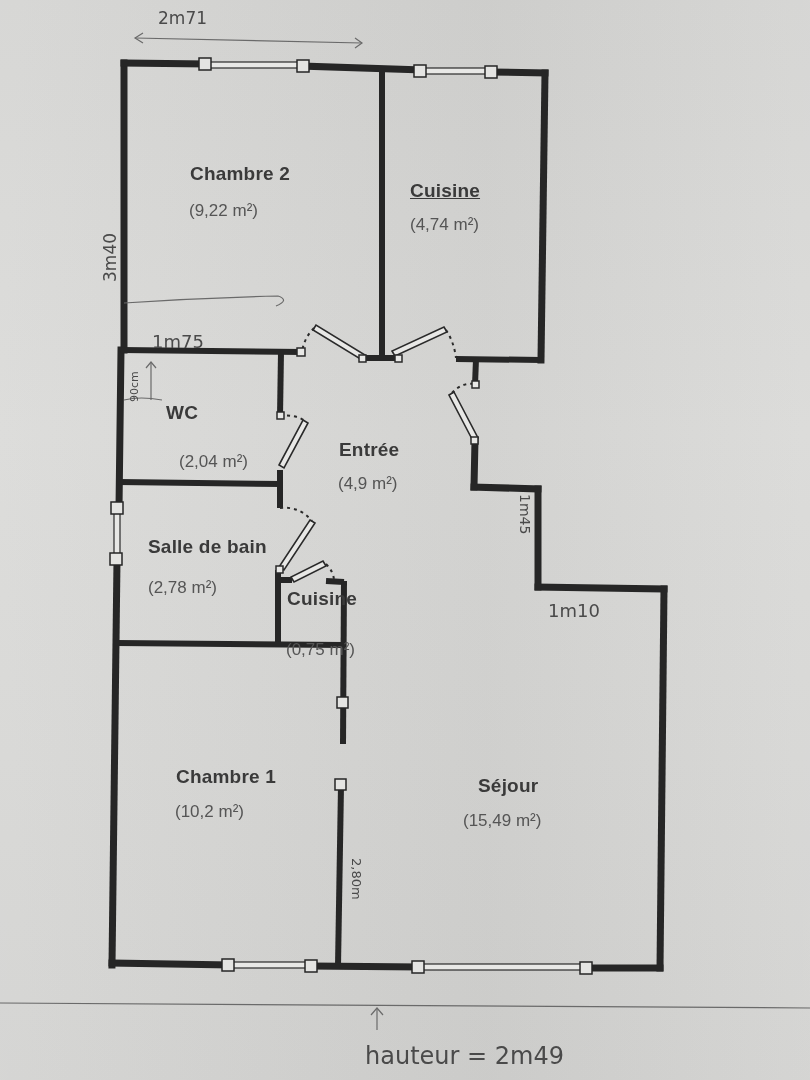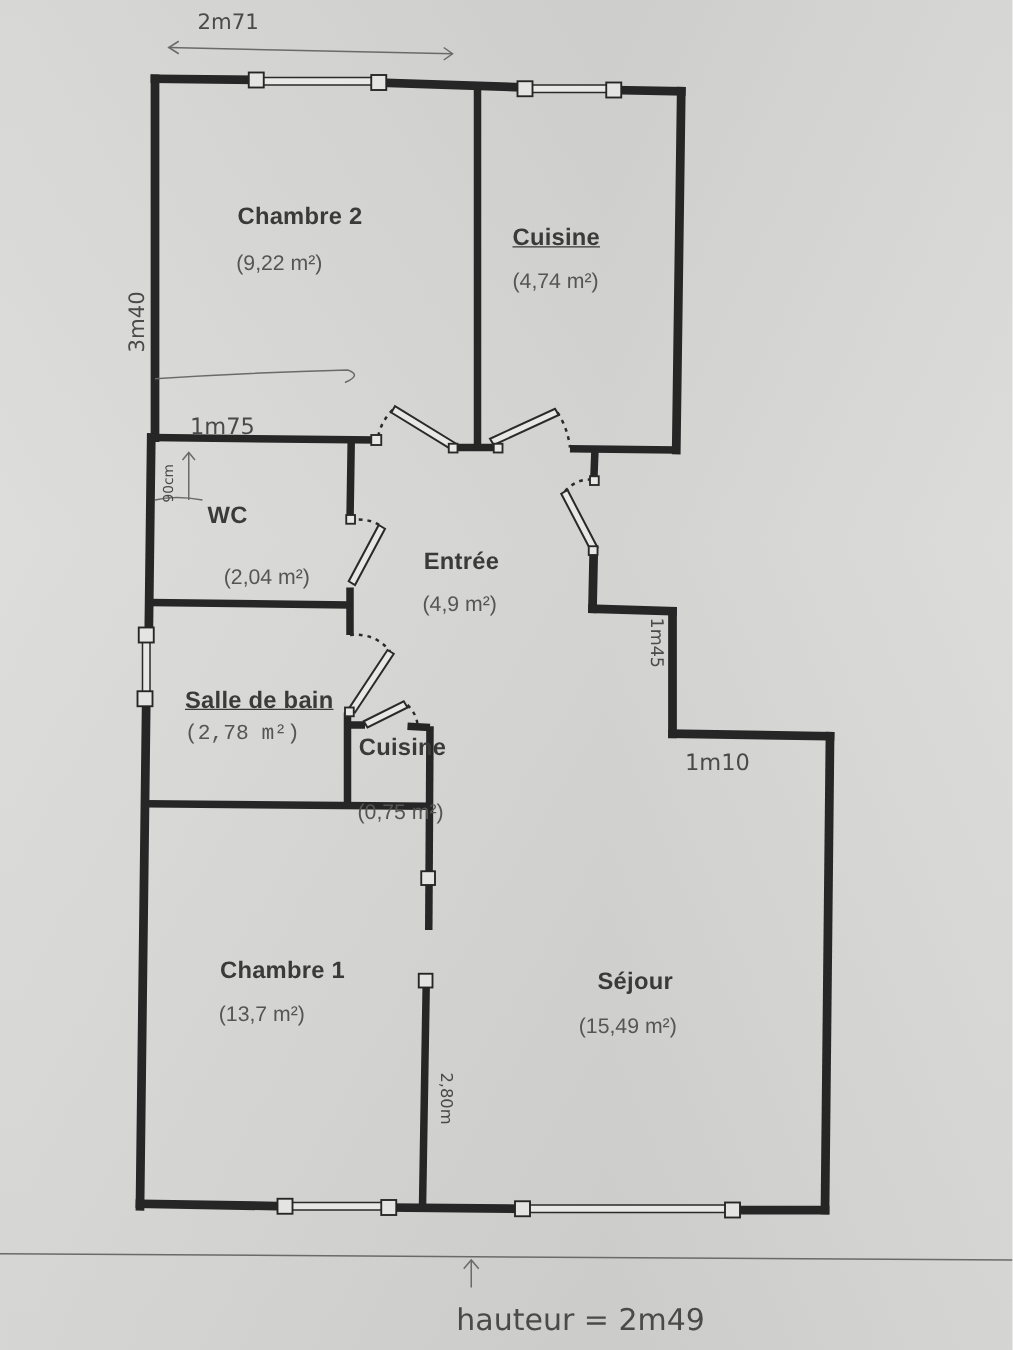--- a/index.html
+++ b/index.html
@@ -170,28 +170,28 @@
 
 <div class="room-name" style="left:410px; top:180px;text-decoration:underline;">Cuisine</div>
 <div class="room-area" style="left:410px; top:215px;">(4,74 m²)</div>
 
 <div class="room-name" style="left:166px; top:402px;">WC</div>
 <div class="room-area" style="left:163px; top:452px;margin-left:16px;">(2,04 m²)</div>
 
 <div class="room-name" style="left:339px; top:439px;">Entrée</div>
 <div class="room-area" style="left:338px; top:474px;">(4,9 m²)</div>
 
-<div class="room-name" style="left:148px; top:550px;text-decoration:underline;">Salle de bain</div>
-<div class="room-area" style="left:148px; top:578px;font-family:Liberation Mono, monospace;">(2,78 m²)</div>
+<div class="room-name" style="left:148px; top:536px;">Salle de bain</div>
+<div class="room-area" style="left:148px; top:578px;">(2,78 m²)</div>
 
 <div class="room-name" style="left:287px; top:588px;">Cuisine</div>
 <div class="room-area" style="left:286px; top:640px;">(0,75 m²)</div>
 
 <div class="room-name" style="left:176px; top:766px;">Chambre 1</div>
-<div class="room-area" style="left:175px; top:802px;">(13,7 m²)</div>
+<div class="room-area" style="left:175px; top:802px;">(10,2 m²)</div>
 
 <div class="room-name" style="left:478px; top:775px;">Séjour</div>
 <div class="room-area" style="left:463px; top:811px;">(15,49 m²)</div>
 
 <div class="hand" style="left:158px; top:8px; font-size:17px;">2m71</div>
 <div class="hand rot-ccw" style="left:100px; top:282px; font-size:17px;">3m40</div>
 <div class="hand" style="left:152px; top:331px;">1m75</div>
 <div class="hand rot-ccw" style="left:128px; top:402px; font-size:11px;">90cm</div>
 <div class="hand rot-cw" style="left:533px; top:494px; font-size:14px;">1m45</div>
 <div class="hand" style="left:548px; top:600px; font-size:18px;">1m10</div>

